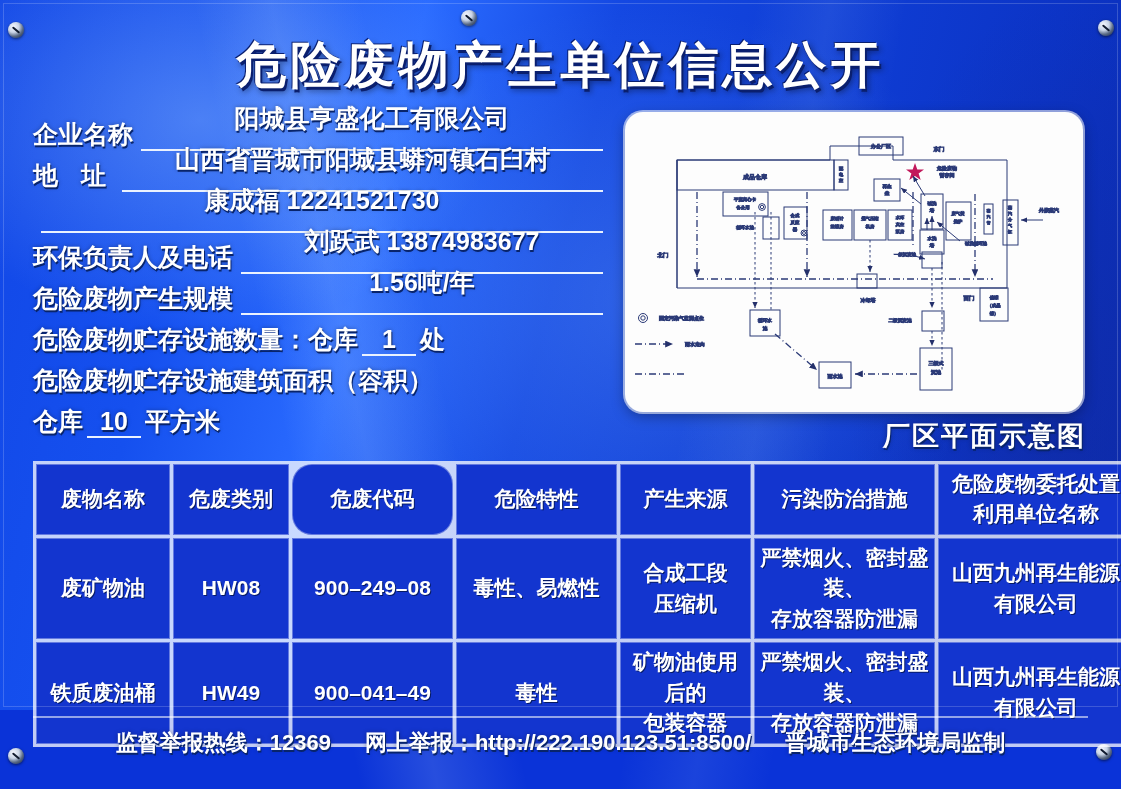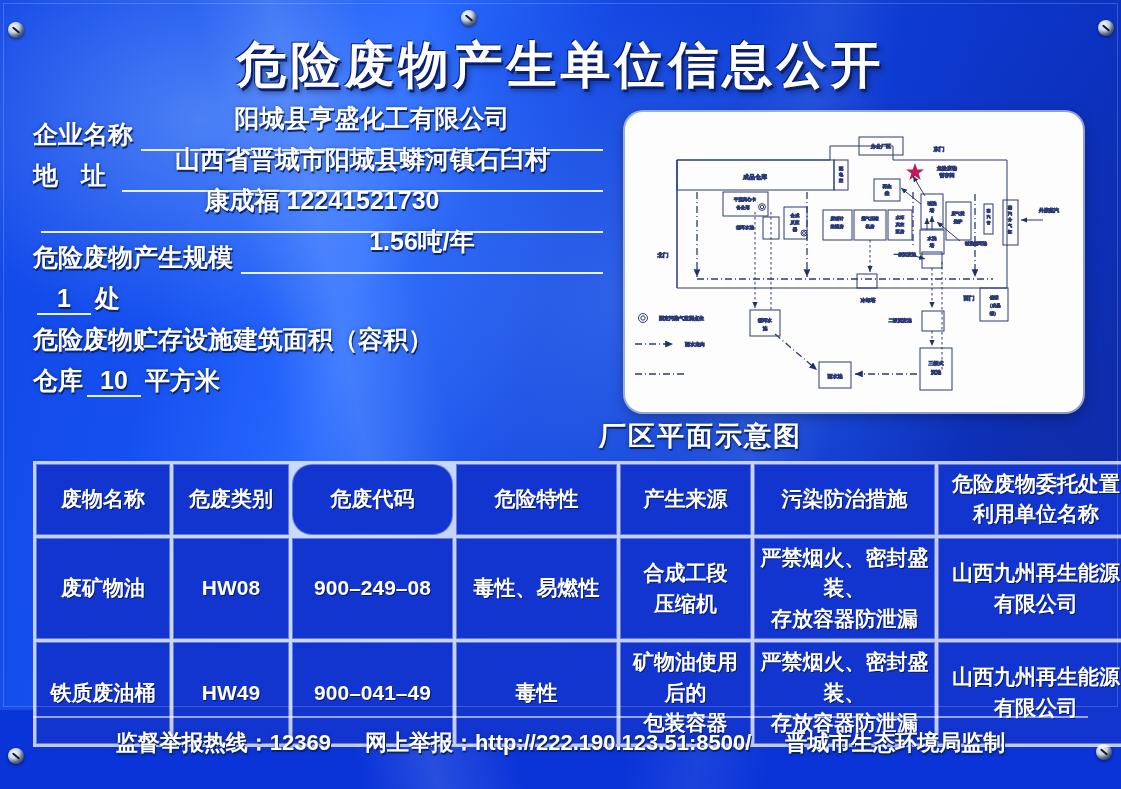--- a/index.html
+++ b/index.html
@@ -71,21 +71,21 @@
 
   
   .diagram-wrap{
     position:absolute;left:625px;top:112px;width:458px;height:300px;
     background:#fdfdfd;border-radius:18px;
     box-shadow:0 0 0 2px rgba(255,255,255,.55),0 4px 14px rgba(0,0,0,.35);
     overflow:hidden;
   }
   .diagram-wrap svg{display:block;}
   .dcap{
-    position:absolute;left:599px;top:418px;width:458px;text-align:left;
+    position:absolute;left:628px;top:418px;width:458px;text-align:right;
     font-size:27px;font-weight:bold;color:#fff;letter-spacing:2px;
     text-shadow:1px 2px 0 #08246b,0 0 5px rgba(0,0,0,.4);
   }
 
   
   table.tbl{
     position:absolute;left:33px;top:461px;width:1055px;height:247px;
     border-collapse:separate;border-spacing:3px;
     background:rgba(255,255,255,.75);
     table-layout:fixed;
@@ -148,28 +148,33 @@
 
     <div class="row">
       <span class="lbl spread">地    址</span>
       <span class="val">山西省晋城市阳城县蟒河镇石臼村</span>
     </div>
 
     <div class="row">
       <span class="val">康成福 12241521730</span>
     </div>
 
+    <div class="row">
+      <span class="lbl">环保负责人及电话</span>
+      <span class="val">刘跃武 13874983677</span>
+    </div>
 
     <div class="row">
       <span class="lbl">危险废物产生规模</span>
       <span class="val">1.56吨/年</span>
     </div>
 
     <div class="row">
       <span class="plainline">
+        <span>危险废物贮存设施数量：仓库</span>
         <span class="val narrow">1</span>
         <span>处</span>
       </span>
     </div>
 
     <div class="row">
       <span class="plainline">危险废物贮存设施建筑面积（容积）</span>
     </div>
 
     <div class="row">

